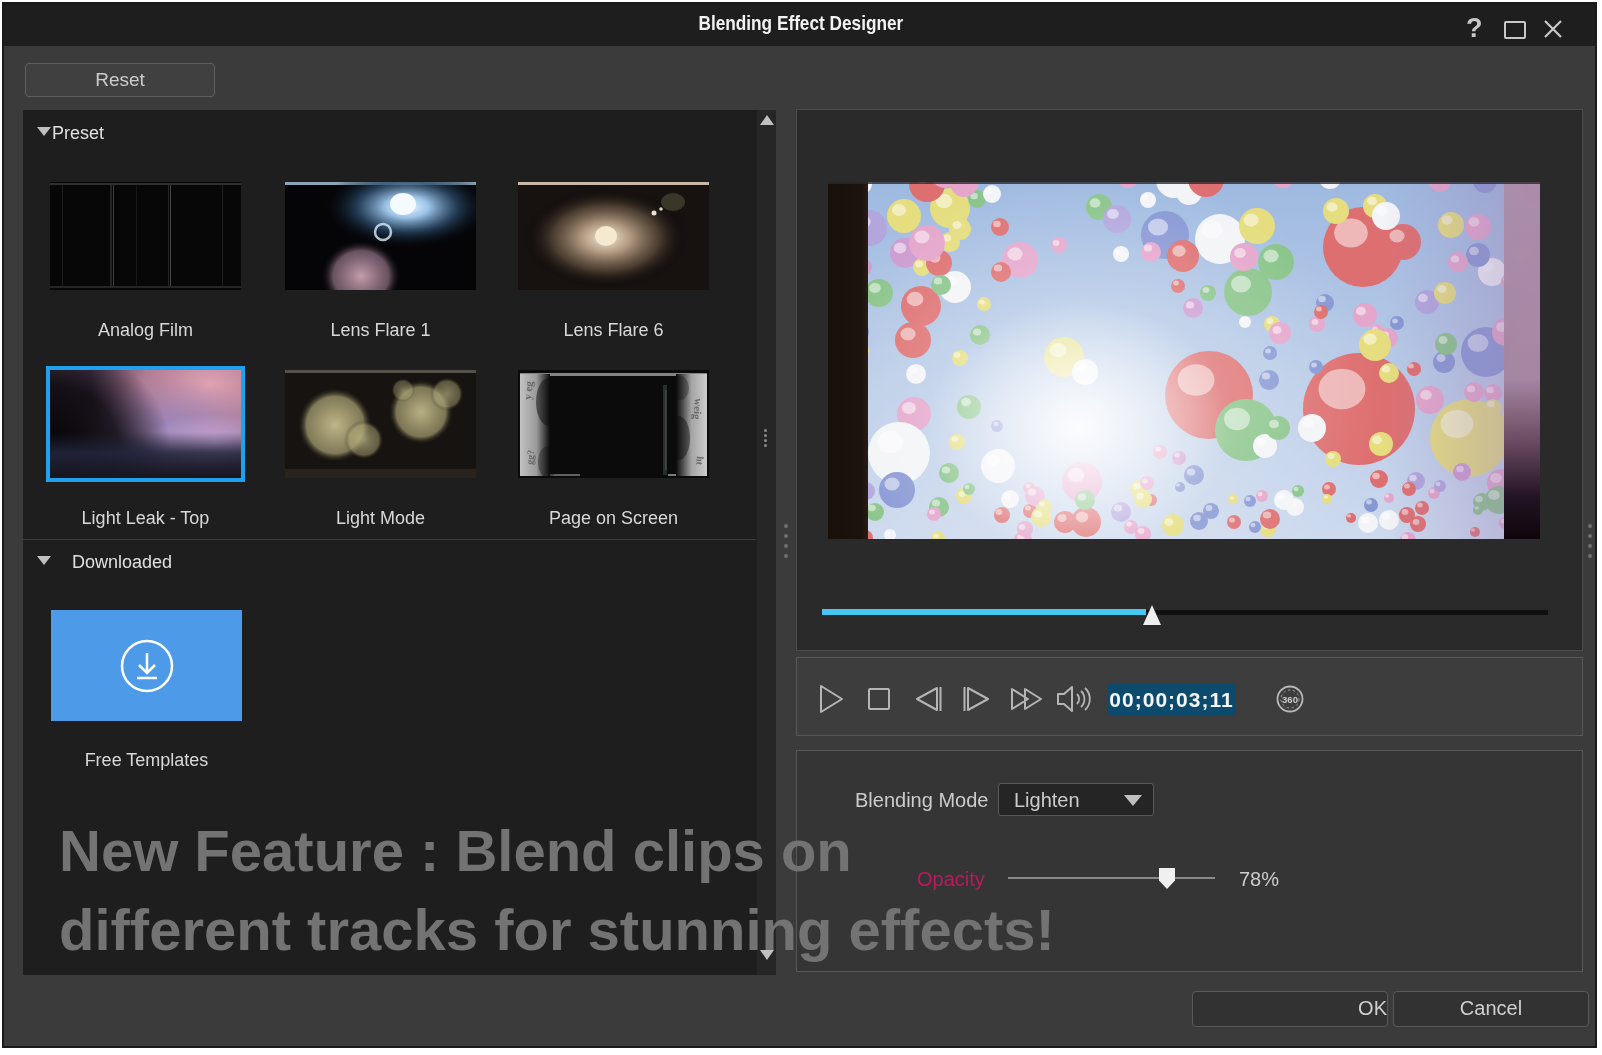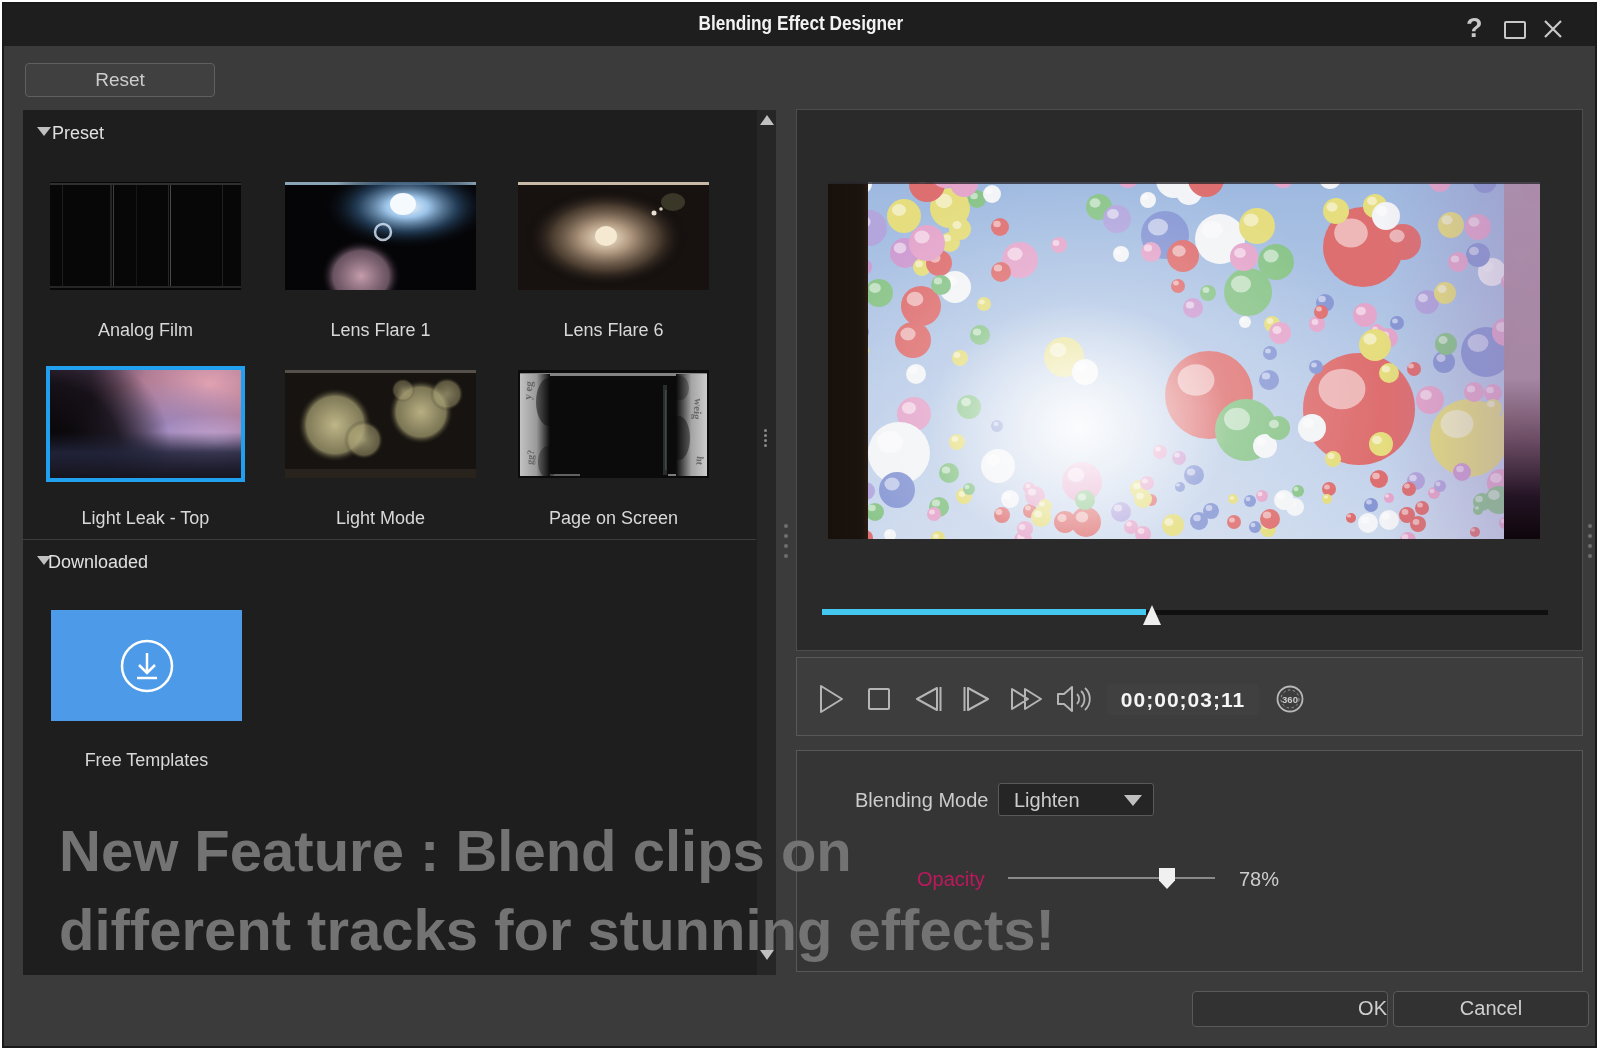--- a/index.html
+++ b/index.html
@@ -193,21 +193,21 @@
   <ellipse cx="30" cy="92" rx="10" ry="16" fill="#0b0b0b" opacity="0.35"></ellipse>
   <ellipse cx="161" cy="68" rx="11" ry="22" fill="#0b0b0b" opacity="0.45"></ellipse>
   <ellipse cx="162" cy="18" rx="9" ry="12" fill="#0b0b0b" opacity="0.3"></ellipse>
 </svg>
 <div class="abs tlabel" style="left:50px;top:508px;text-align:center;">Light Leak - Top</div>
 <div class="abs tlabel" style="left:285px;top:508px;">Light Mode</div>
 <div class="abs tlabel" style="left:518px;top:508px;">Page on Screen</div>
 
 <div class="abs" style="left:23px;top:539px;width:733px;height:1px;background:#3c3c3c;"></div>
 <div class="abs tri" style="left:37px;top:556px;"></div>
-<div class="abs secthdr" style="left:48px;top:552px;text-align:center;">Downloaded</div>
+<div class="abs secthdr" style="left:72px;top:552px;text-align:center;">Downloaded</div>
 
 <div class="abs" style="left:51px;top:610px;width:191px;height:111px;background:#4d9ae8;"></div>
 <svg class="abs" style="left:118px;top:637px;" width="58" height="58" viewBox="0 0 58 58">
   <circle cx="29" cy="29" r="25" stroke="#ffffff" stroke-width="2.5" fill="none"></circle>
   <path d="M29 16 L29 35 M21 28 L29 36 L37 28 M19 41 L39 41" stroke="#ffffff" stroke-width="2.5" fill="none"></path>
 </svg>
 <div class="abs tlabel" style="left:51px;top:750px;">Free Templates</div>
 
 <div class="abs" style="left:757px;top:110px;width:19px;height:865px;background:#262626;"></div>
 <div class="abs" style="left:760px;top:115px;width:0;height:0;border-left:7px solid transparent;border-right:7px solid transparent;border-bottom:10px solid #c0c0c0;"></div>
@@ -679,21 +679,21 @@
     <rect x="51" y="7" width="20" height="20" rx="1"></rect>
     <path d="M119 6 L99 17 L119 28 Z M122.5 5 L122.5 29"></path>
     <path d="M146.5 5 L146.5 29 M150 6 L170 17 L150 28 Z"></path>
     <path d="M194 7 L194 27 L210 17 Z M207 7 L207 27 L223 17 Z"></path>
     <path d="M240 12 L246 12 L254 5 L254 29 L246 22 L240 22 Z"></path>
     <path d="M259 12 a7 7 0 0 1 0 10" stroke-width="1.8"></path>
     <path d="M263 9 a11 11 0 0 1 0 16" stroke-width="1.8"></path>
     <path d="M267 6 a15 15 0 0 1 0 22" stroke-width="1.8"></path>
   </g>
 </svg>
-<div class="abs" style="left:1107px;top:684px;width:152px;height:31px;background:#404040;border-radius:4px;color:#f5f5f5;font-size:21px;font-weight:bold;text-align:center;line-height:31px;letter-spacing:1px;">00;00;03;11</div>
+<div class="abs" style="left:1107px;top:684px;width:129px;height:31px;background:#0c4a6e;border-radius:4px;color:#f5f5f5;font-size:21px;font-weight:bold;text-align:center;line-height:31px;letter-spacing:1px;">00;00;03;11</div>
 <svg class="abs" style="left:1275px;top:684px;" width="30" height="30" viewBox="0 0 30 30">
   <circle cx="15" cy="15" r="12.5" fill="none" stroke="#b8b8b8" stroke-width="1.8"></circle>
   <circle cx="15" cy="15" r="9" fill="none" stroke="#9a9a9a" stroke-width="1" stroke-dasharray="2.5 2.5"></circle>
   <text x="15" y="19" fill="#cccccc" font-size="9.5" font-weight="bold" text-anchor="middle" font-family="Liberation Sans,sans-serif">360</text>
 </svg>
 
 <div class="abs boxC"></div>
 <div class="abs" style="left:855px;top:789px;color:#cccccc;font-size:20px;">Blending Mode</div>
 <div class="abs" style="left:998px;top:783px;width:156px;height:33px;background:#252525;border:1px solid #5a5a5a;border-radius:3px;box-sizing:border-box;"></div>
 <div class="abs" style="left:1014px;top:789px;color:#cccccc;font-size:20px;">Lighten</div>

